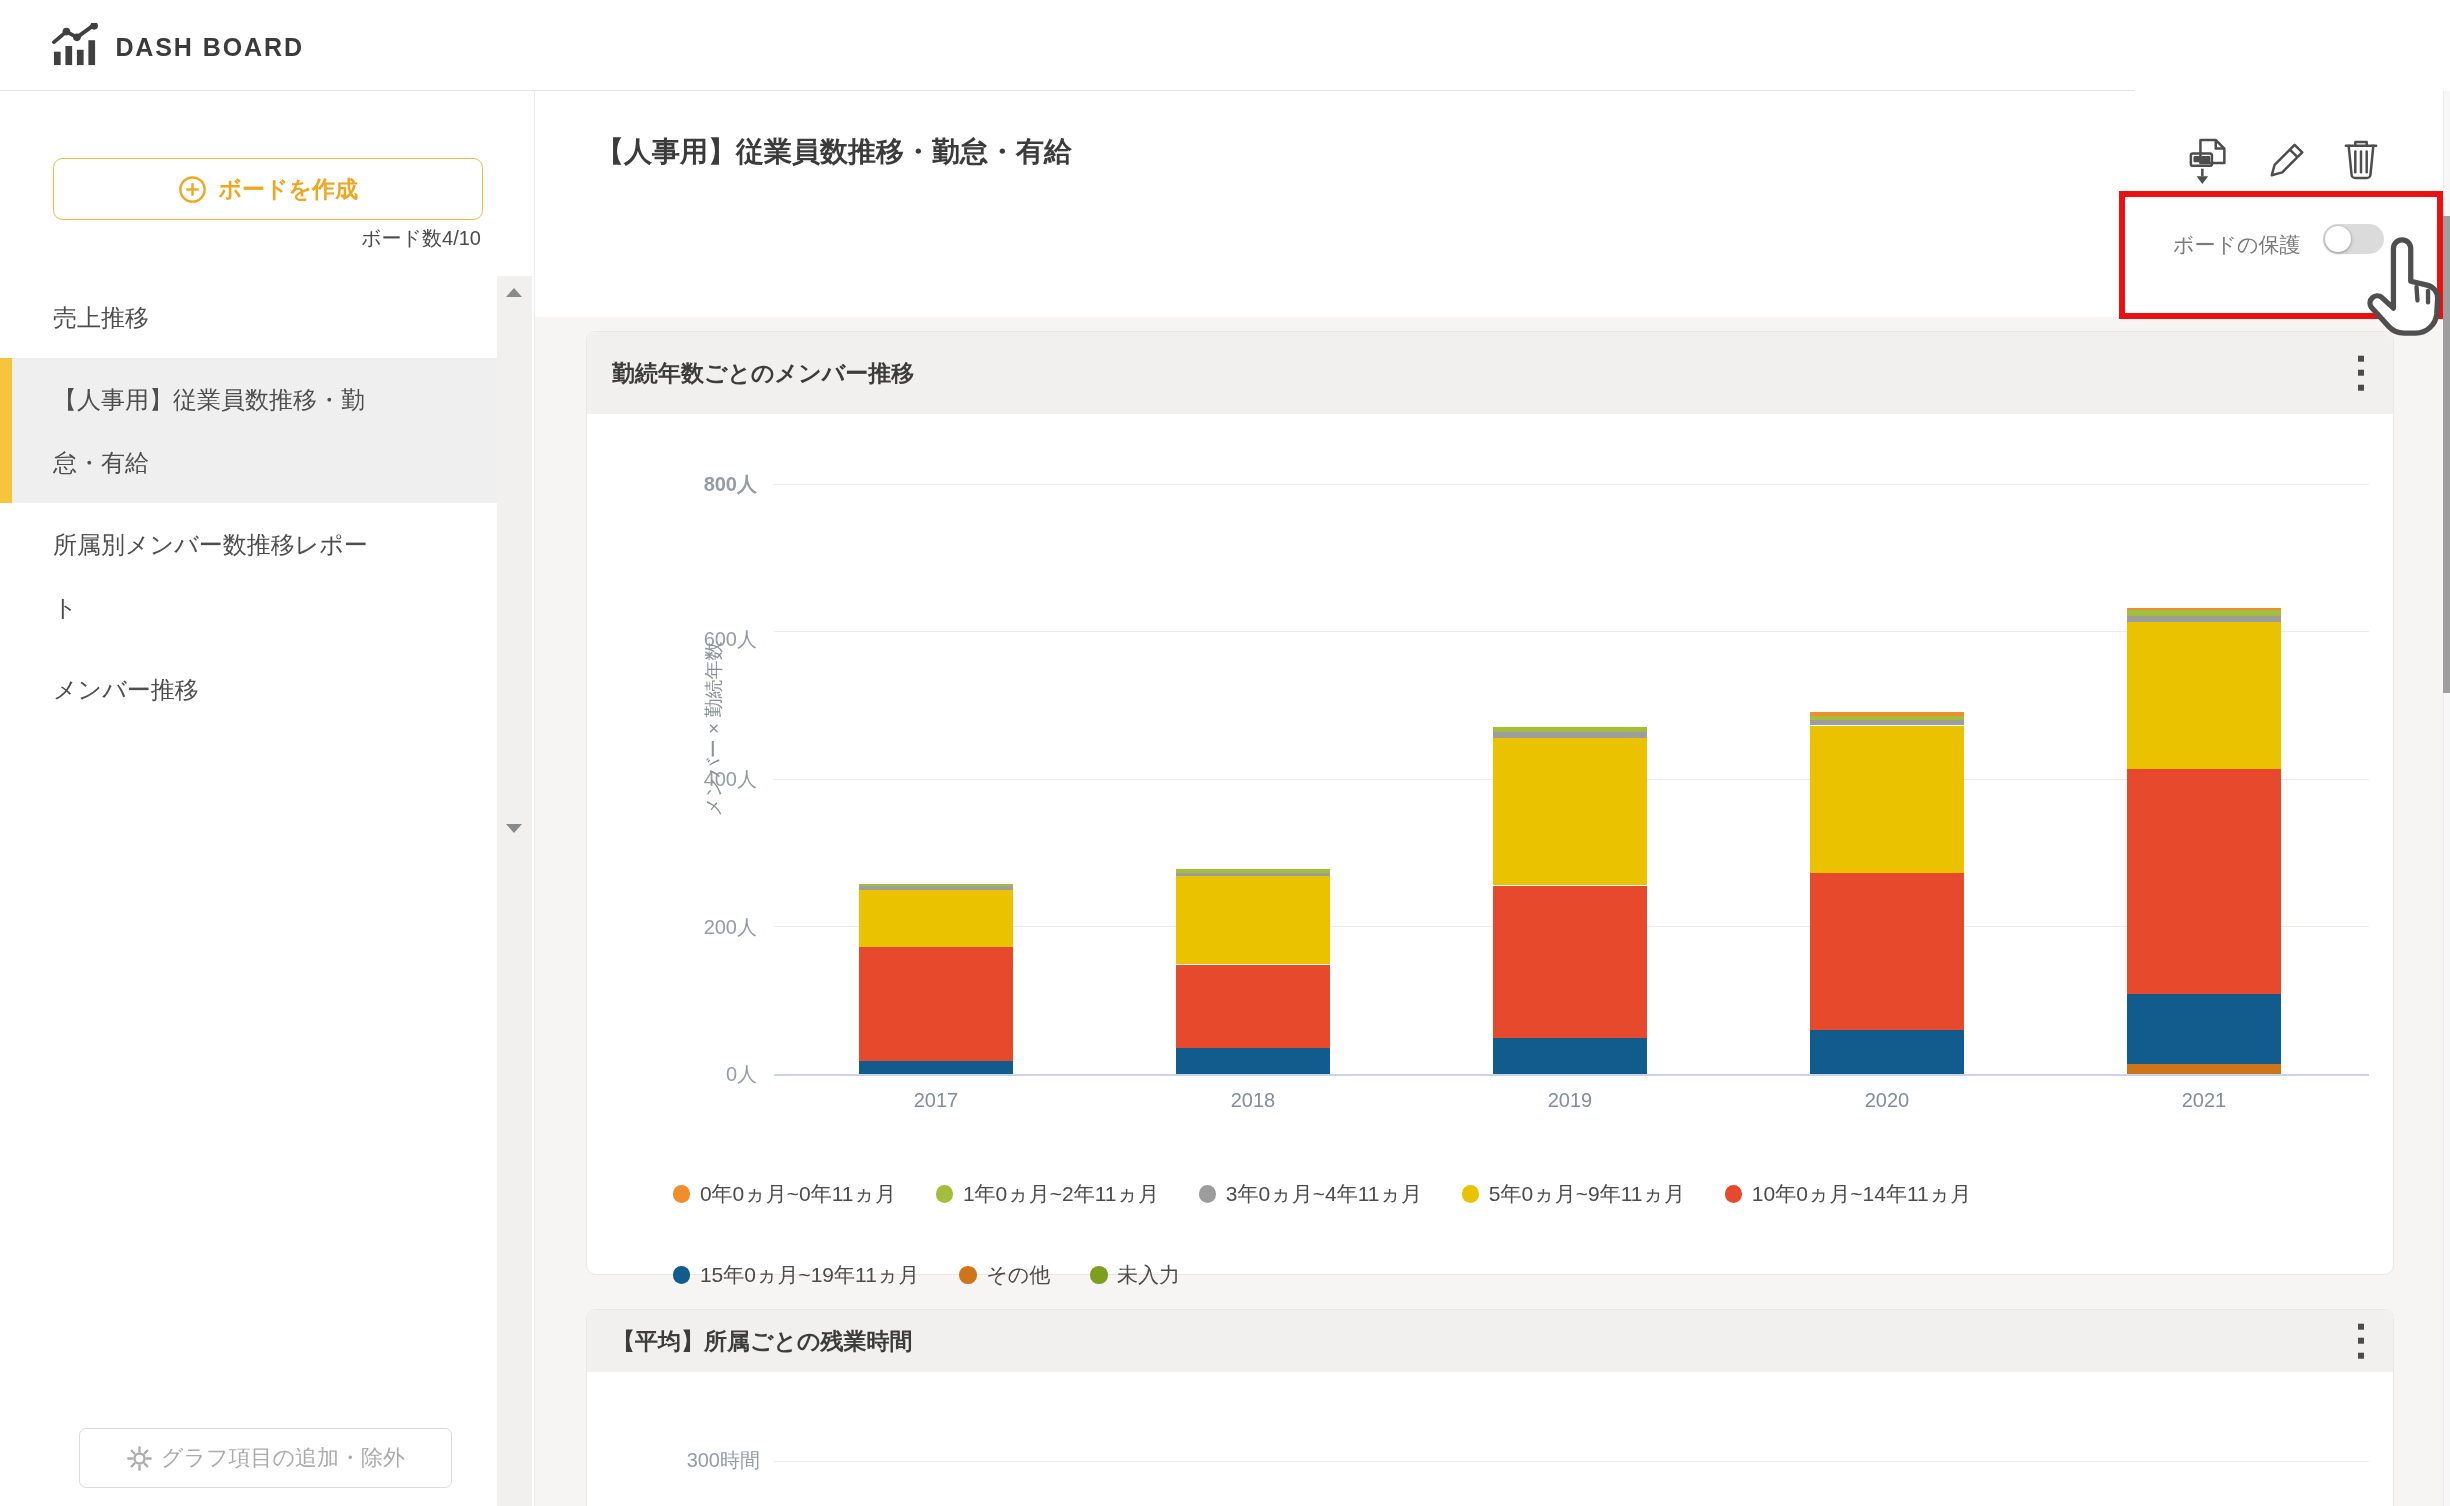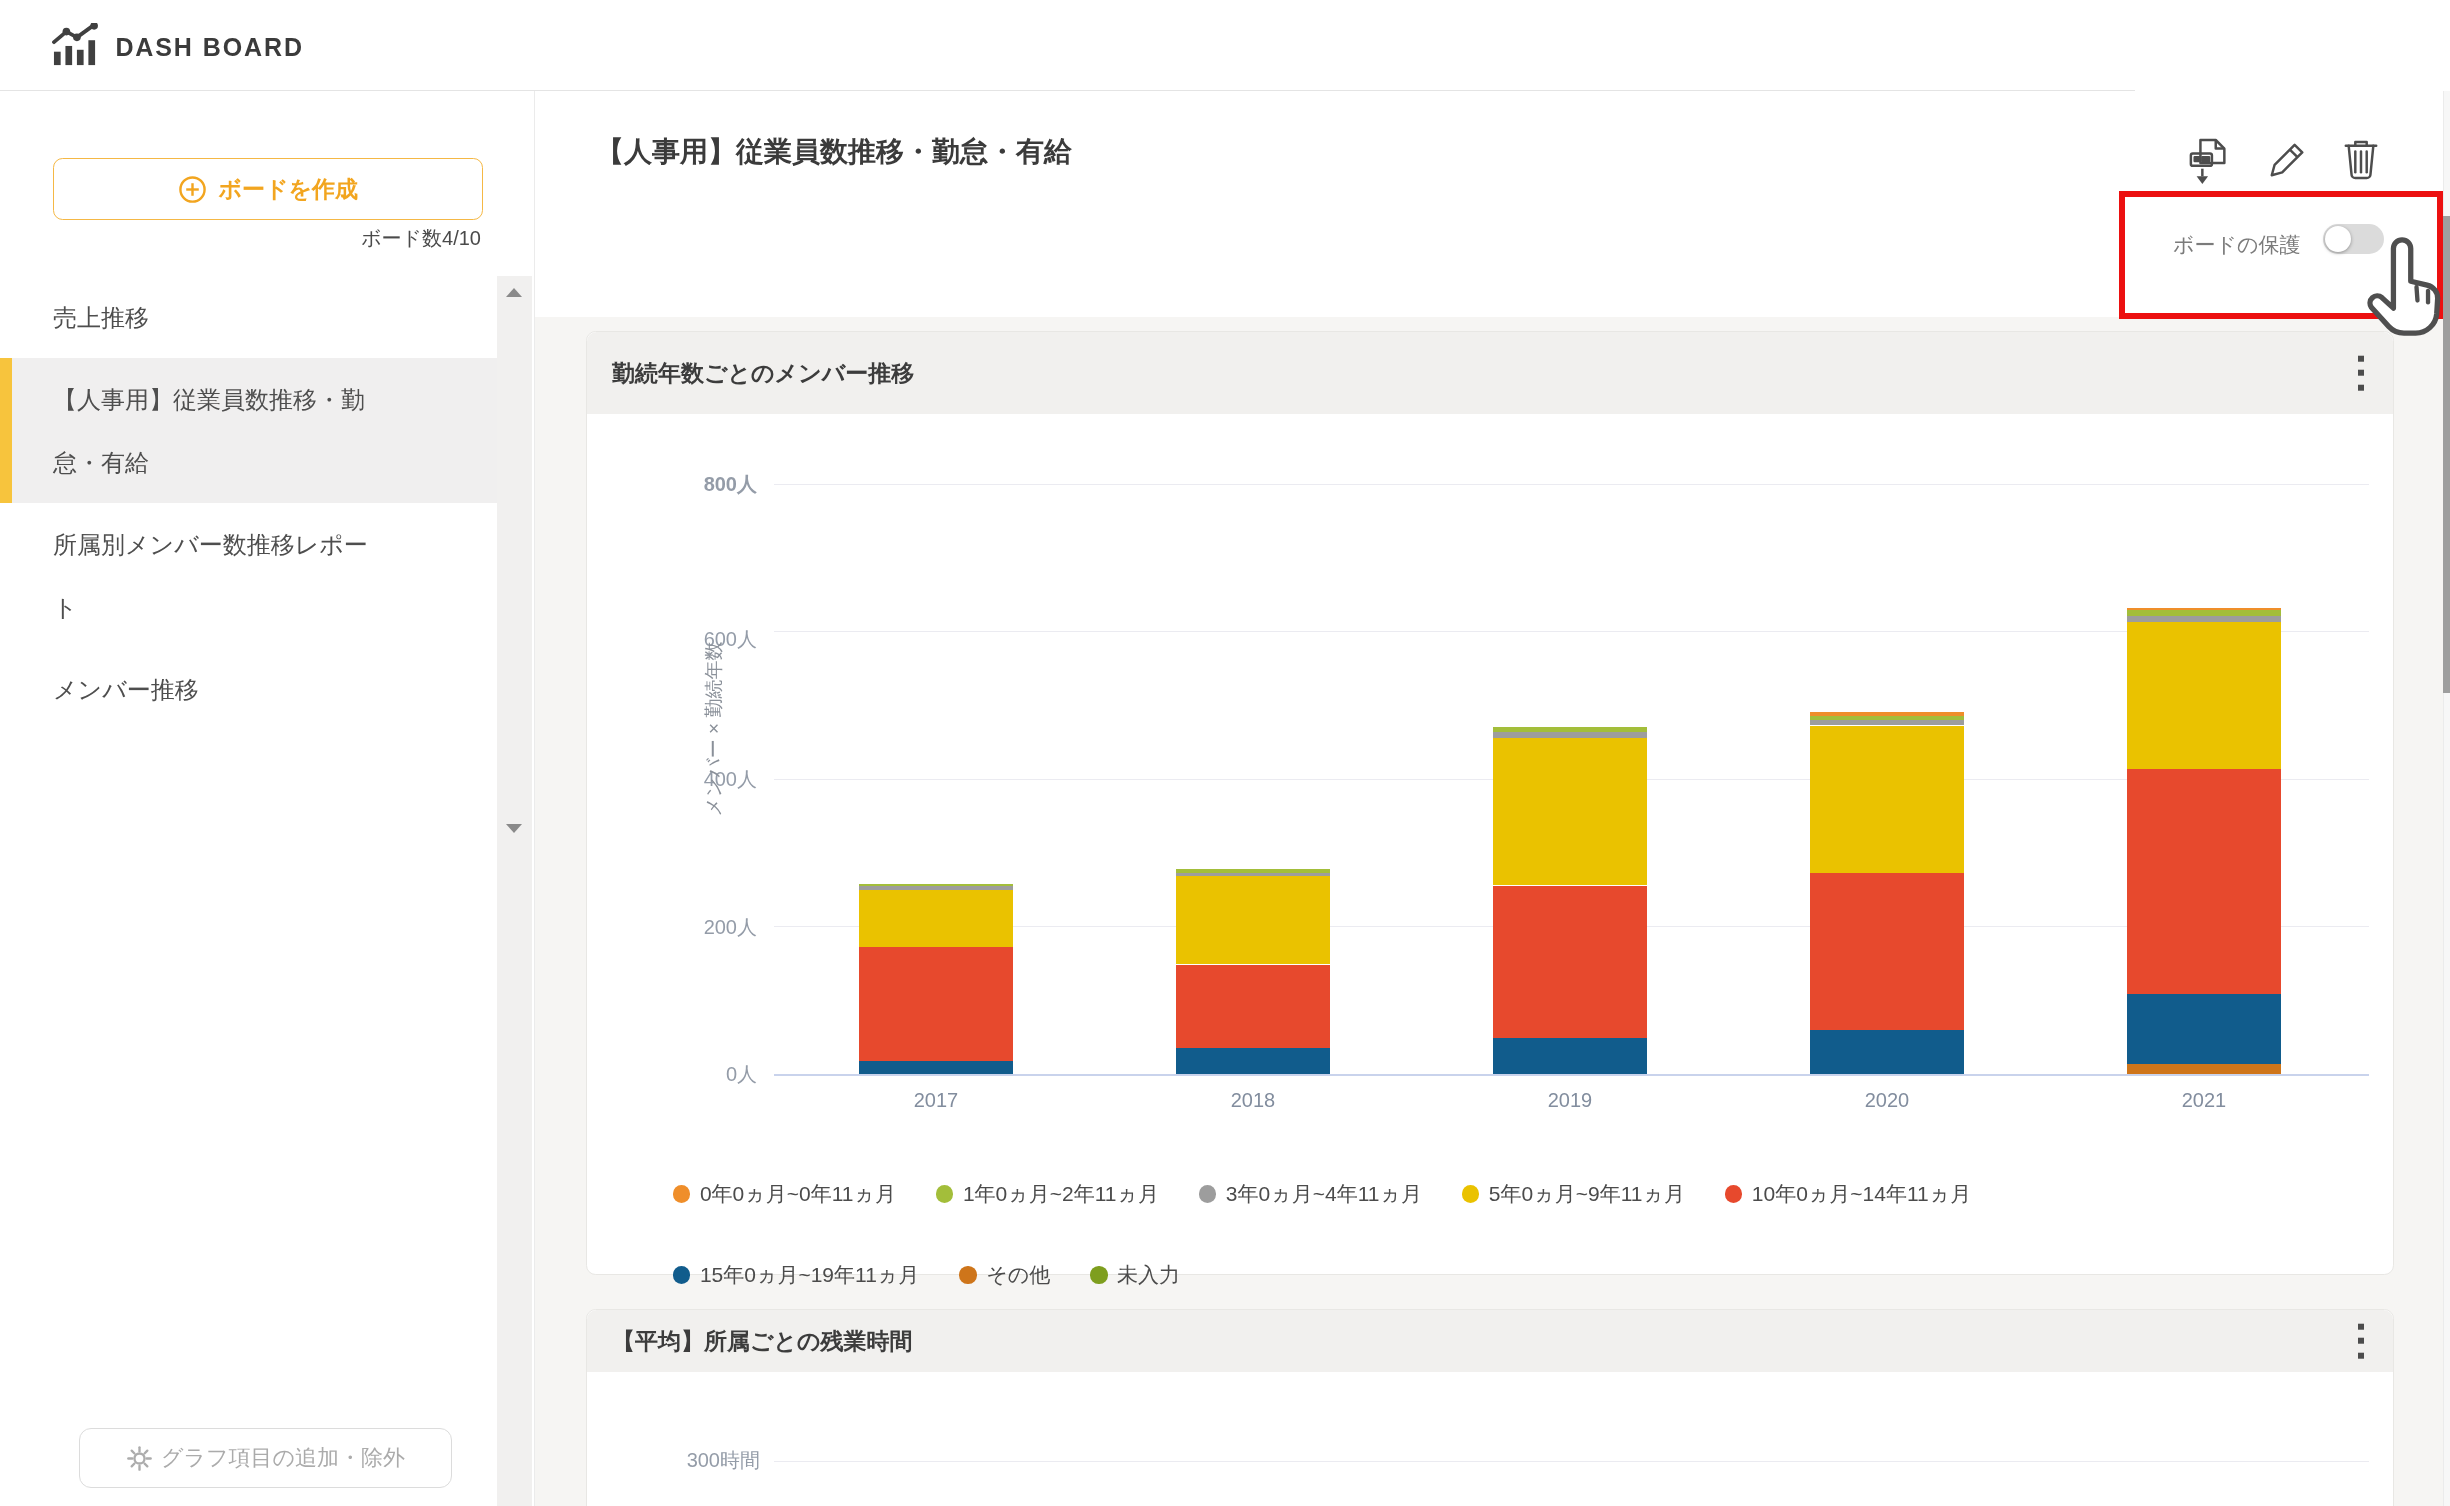--- a/index.html
+++ b/index.html
@@ -17,21 +17,21 @@
   .create-btn span{color:#f2a51f;font-size:23px;font-weight:bold;}
   .board-count{position:absolute;left:53px;top:134px;width:428px;text-align:right;font-size:20px;color:#4a4a4a;}
   .board-list{position:absolute;left:0;top:185px;width:497px;}
   .side-item{position:relative;padding:9.6px 0;cursor:pointer;}
   .side-item span{display:block;margin-left:53px;width:338px;font-size:24px;line-height:63px;color:#4e4e4e;}
   .side-item.selected{background:#f0efef;}
   .side-item.selected::before{content:"";position:absolute;left:0;top:0;bottom:0;width:11.5px;background:#f7c43d;}
   .side-scroll-track{position:absolute;left:497px;top:185px;width:35px;height:1230px;background:#f1f0ef;}
   .tri-up{position:absolute;left:8.6px;top:11.5px;width:0;height:0;border-left:8.6px solid transparent;border-right:8.6px solid transparent;border-bottom:9.6px solid #8a8a8a;}
   .tri-down{position:absolute;left:8.6px;top:548px;width:0;height:0;border-left:8.6px solid transparent;border-right:8.6px solid transparent;border-top:9.6px solid #8a8a8a;}
-  .graph-config-btn{position:absolute;left:79px;top:1337px;width:371px;height:58px;border:1.9px solid #dcdcdc;border-radius:12px;background:#fff;display:flex;align-items:center;justify-content:center;gap:8px;cursor:pointer;}
+  .graph-config-btn{position:absolute;left:79px;top:1337px;width:371px;height:58px;border:1.9px solid #dcdcdc;border-radius:7px;background:#fff;display:flex;align-items:center;justify-content:center;gap:8px;cursor:pointer;}
   .graph-config-btn span{color:#ababab;font-size:22px;}
 
   
   .content-bg{position:absolute;left:535px;top:317px;width:1908px;height:1189px;background:#f6f5f3;}
   .page-title{position:absolute;left:596px;top:133px;font-size:28px;font-weight:bold;color:#3b3b3b;}
   .toolbar-icon{position:absolute;cursor:pointer;}
   .protect-label{position:absolute;left:2173px;top:231px;width:134px;font-size:21px;color:#7b7b7b;}
   .toggle{position:absolute;left:2323px;top:224px;width:61px;height:30px;border-radius:15.4px;background:#dbdbdb;cursor:pointer;}
   .toggle .knob{position:absolute;left:1.9px;top:1.9px;width:26px;height:26px;border-radius:50%;background:#fff;box-shadow:0 1px 3.8px rgba(0,0,0,.35);}
   .red-box{position:absolute;left:2119px;top:191px;width:324px;height:128px;border:6.7px solid #ec1010;box-sizing:border-box;z-index:20;pointer-events:none;}

